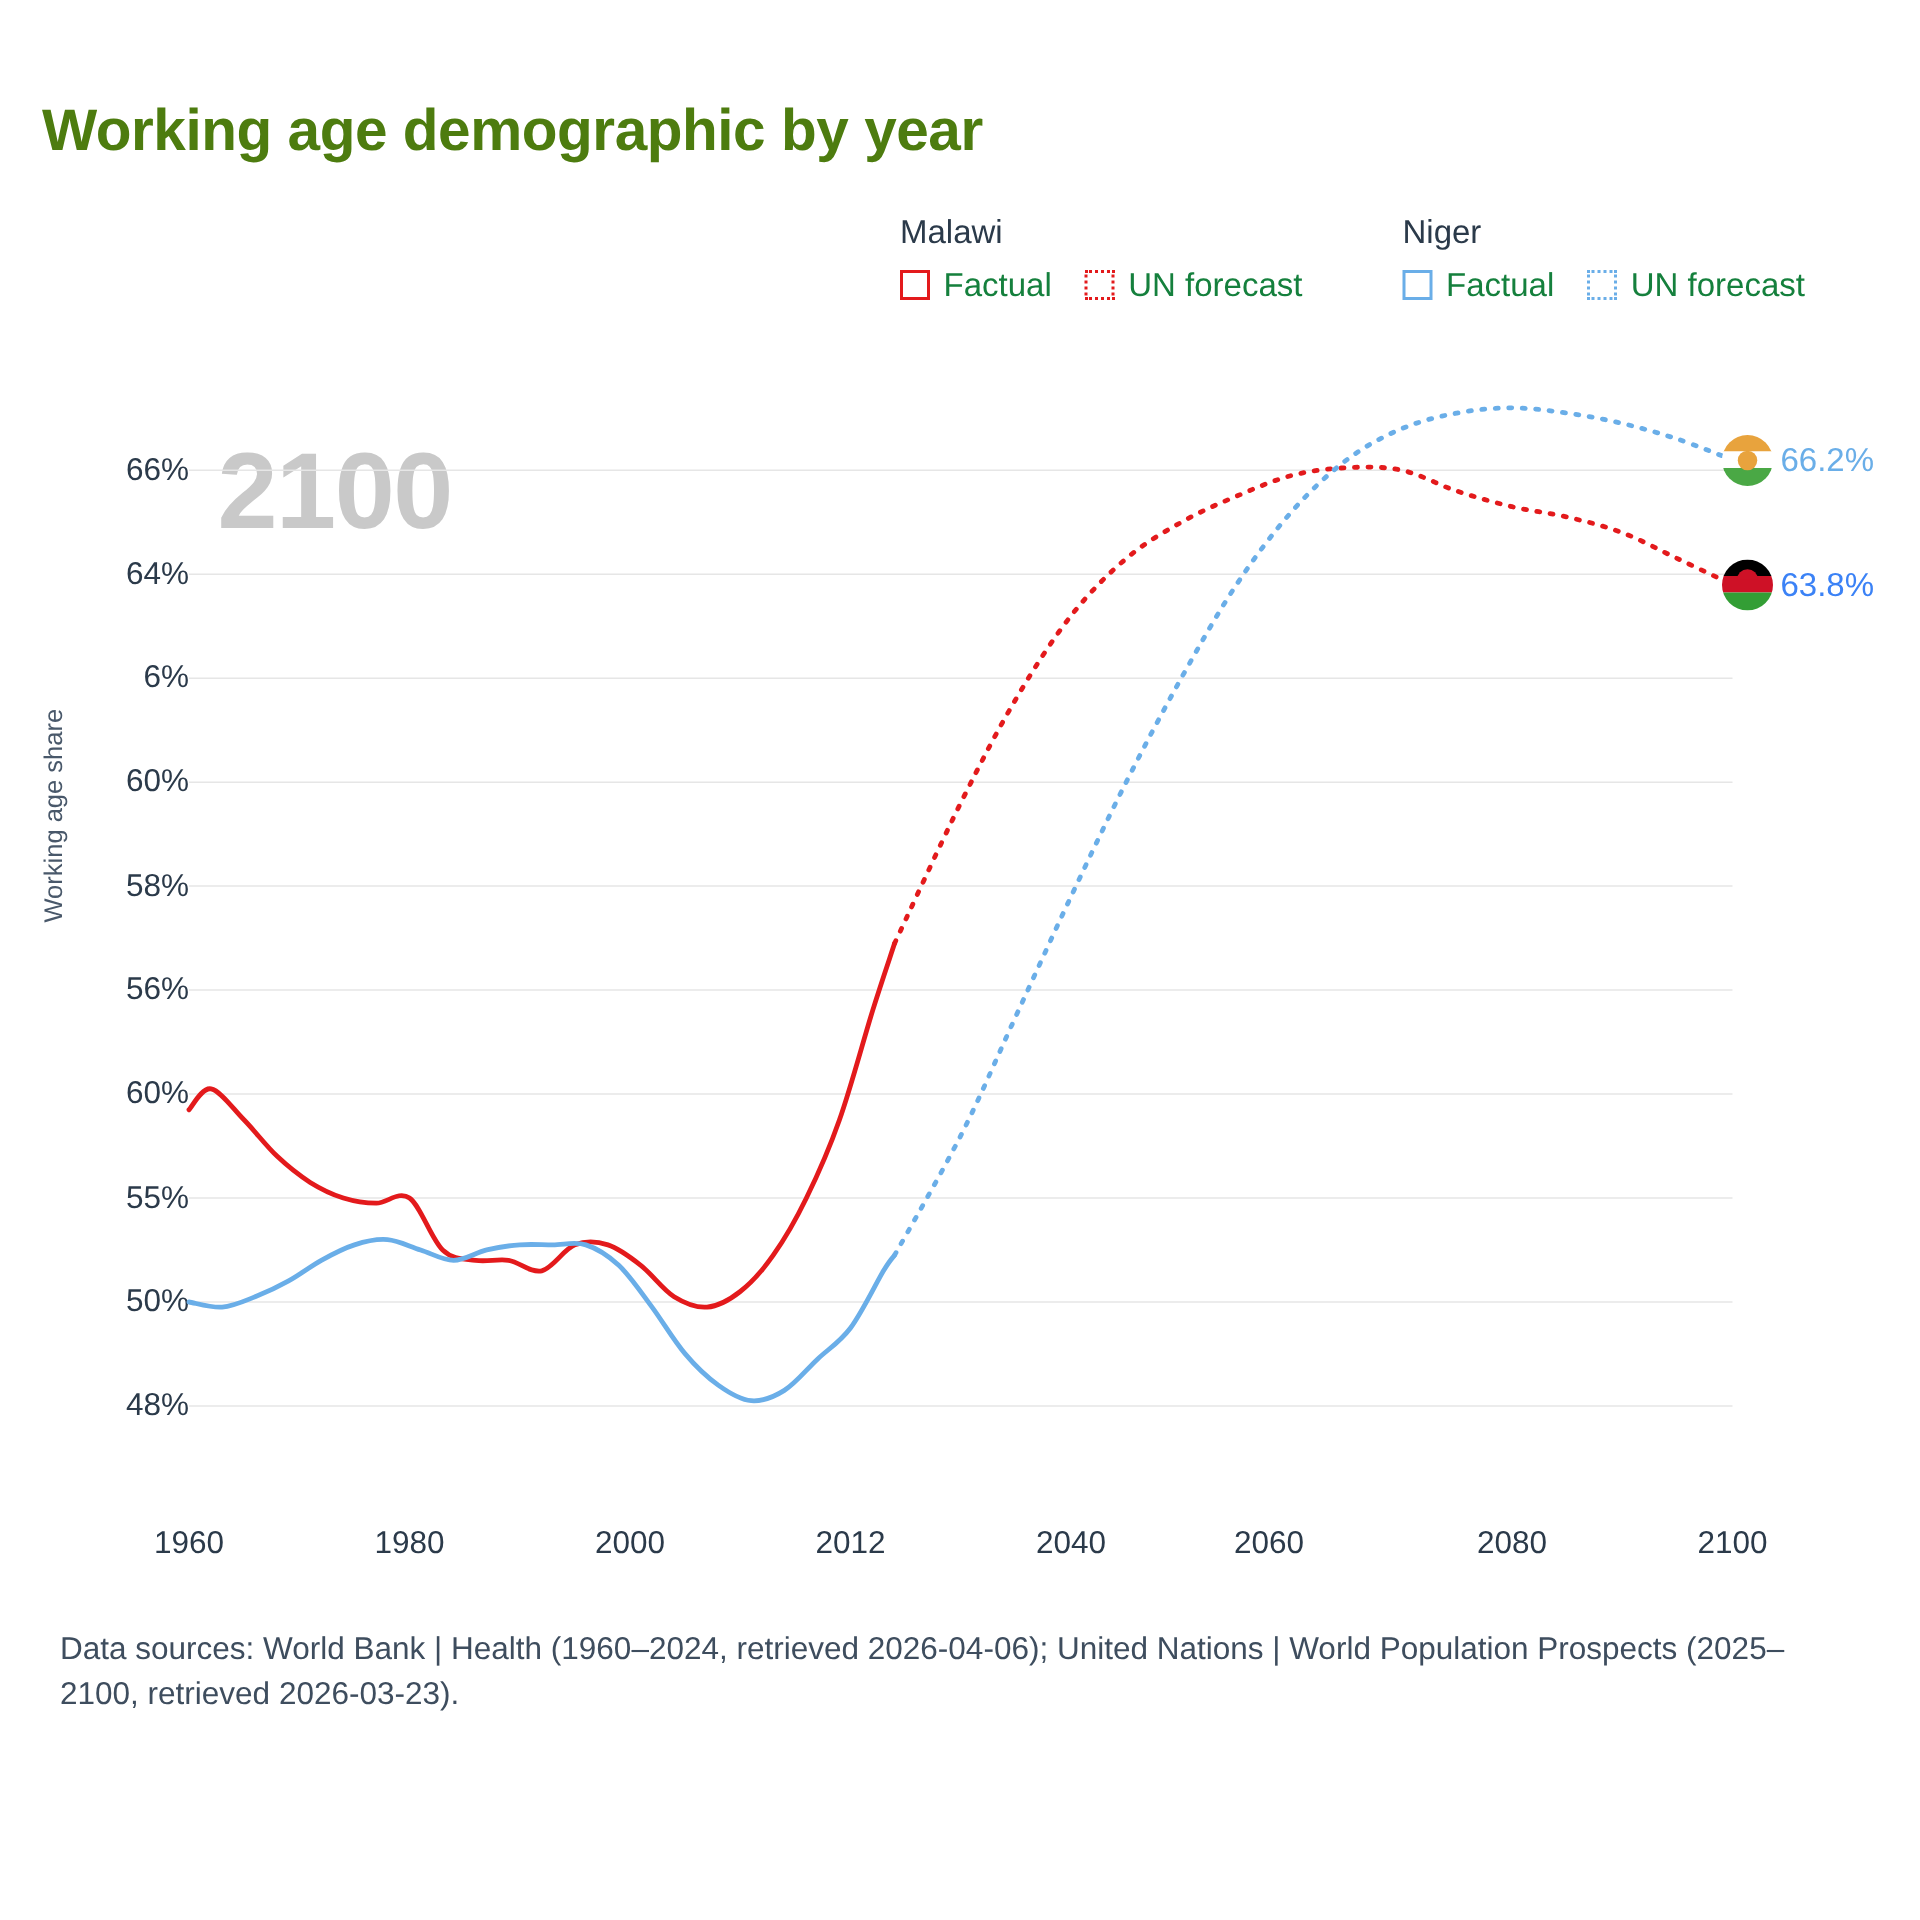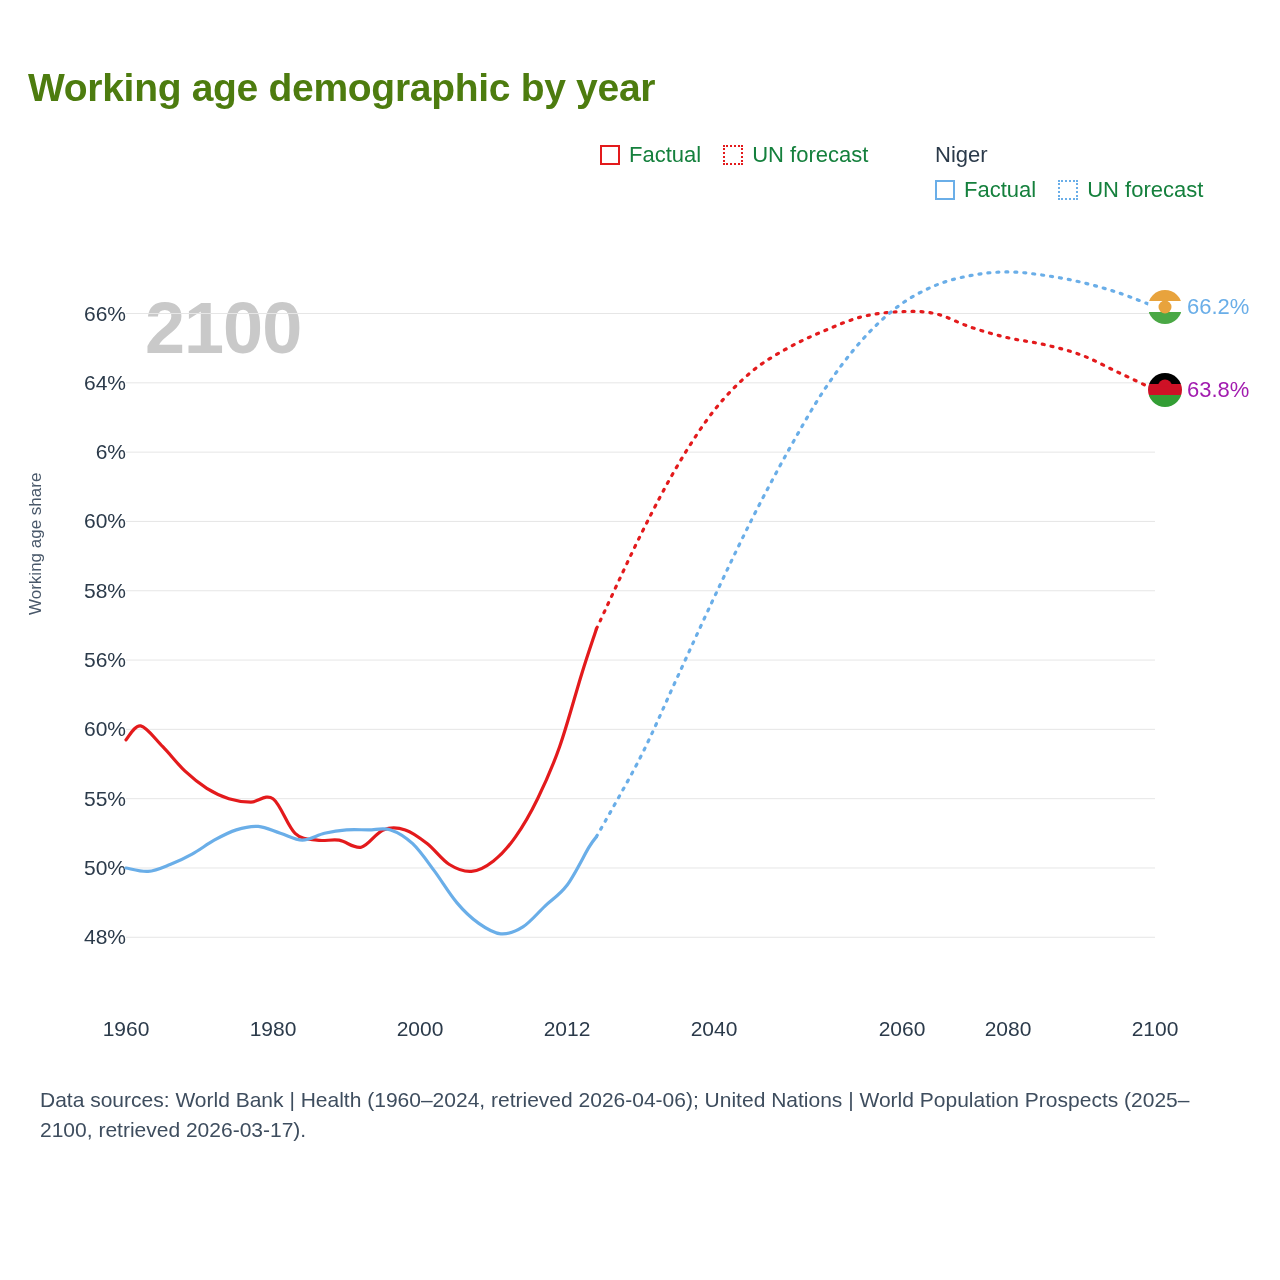--- a/index.html
+++ b/index.html
@@ -122,21 +122,21 @@
     left: 0;
     top: 0;
   }
   .endlabel {
     position: absolute;
     font-size: 22px;
     transform: translateY(-50%);
     white-space: nowrap;
   }
   .endlabel.niger { color: #6aaee8; }
-  .endlabel.malawi { color: #a21caf; }
+  .endlabel.malawi { color: #3b82f6; }
   .flag {
     position: absolute;
     width: 34px;
     height: 34px;
     border-radius: 50%;
     transform: translate(-50%, -50%);
     overflow: hidden;
   }
   .flag .band { position: absolute; left: 0; width: 100%; }
   
@@ -175,20 +175,21 @@
   }
   #footer .src { margin-bottom: 10px; }
 </style>
 </head>
 <body>
 
 <div id="title">Working age demographic by year</div>
 
 <div id="legend">
   <div class="legend-col malawi">
+    <div class="legend-country">Malawi</div>
     <div class="legend-entries">
       <div class="legend-item">
         <span class="swatch solid-red"></span>
         <span>Factual</span>
       </div>
       <div class="legend-item">
         <span class="swatch dot-red"></span>
         <span>UN forecast</span>
       </div>
     </div>
@@ -222,21 +223,21 @@
       <div class="ytick" style="top: 197.129px;">6%</div>
       <div class="ytick" style="top: 127.822px;">64%</div>
       <div class="ytick" style="top: 58.5149px;">66%</div>
     </div>
   <div id="xtick-wrap">
       <div class="xtick" style="left: 126px;">1960</div>
       <div class="xtick" style="left: 273px;">1980</div>
       <div class="xtick" style="left: 420px;">2000</div>
       <div class="xtick" style="left: 567px;">2012</div>
       <div class="xtick" style="left: 714px;">2040</div>
-      <div class="xtick" style="left: 902px;">2060</div>
+      <div class="xtick" style="left: 846px;">2060</div>
       <div class="xtick" style="left: 1008px;">2080</div>
       <div class="xtick" style="left: 1155px;">2100</div>
     </div>
   <svg id="chart-svg" width="1280" height="760">
       <line x1="126" x2="1155" y1="682.2772277227724" y2="682.2772277227724" stroke="#e6e6e6" stroke-width="1"></line>
       <line x1="126" x2="1155" y1="612.970297029703" y2="612.970297029703" stroke="#e6e6e6" stroke-width="1"></line>
       <line x1="126" x2="1155" y1="543.6633663366338" y2="543.6633663366338" stroke="#e6e6e6" stroke-width="1"></line>
       <line x1="126" x2="1155" y1="474.3564356435645" y2="474.3564356435645" stroke="#e6e6e6" stroke-width="1"></line>
       <line x1="126" x2="1155" y1="405.0495049504952" y2="405.0495049504952" stroke="#e6e6e6" stroke-width="1"></line>
       <line x1="126" x2="1155" y1="335.7425742574259" y2="335.7425742574259" stroke="#e6e6e6" stroke-width="1"></line>
@@ -261,14 +262,14 @@
   <div class="flag malawi" id="flag-malawi" style="left: 1165px; top: 134.752px;">
     <div class="band b1"></div>
       <div class="band b2"></div>
       <div class="band b3"></div>
     <div class="sun"></div>
   </div>
   <div class="endlabel malawi" id="label-malawi" style="left: 1187px; top: 134.752px;">63.8%</div>
 </div>
 
 <div id="footer">
-  <div class="src">Data sources: World Bank | Health (1960–2024, retrieved 2026-04-06); United Nations | World Population Prospects (2025–2100, retrieved 2026-03-17).</div>
+  <div class="src">Data sources: World Bank | Health (1960–2024, retrieved 2026-04-06); United Nations | World Population Prospects (2025–2100, retrieved 2026-03-23).</div>
 </div>
 
 </body></html>

